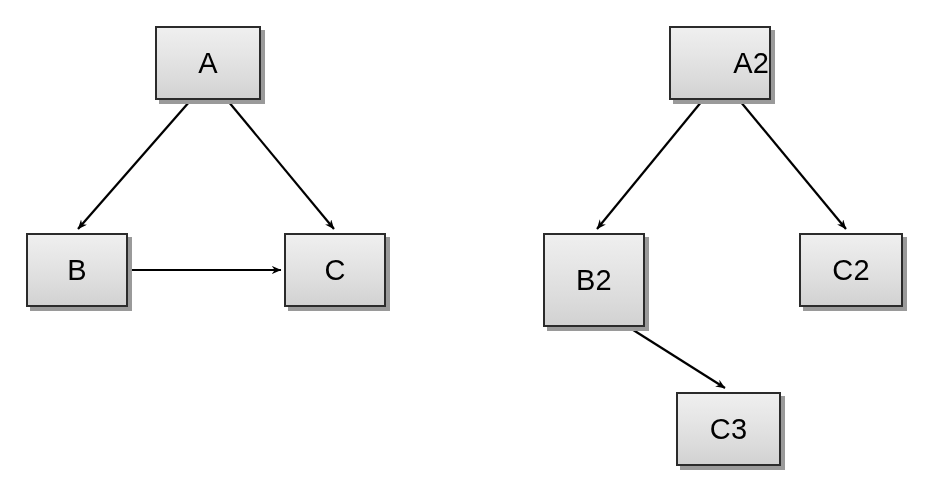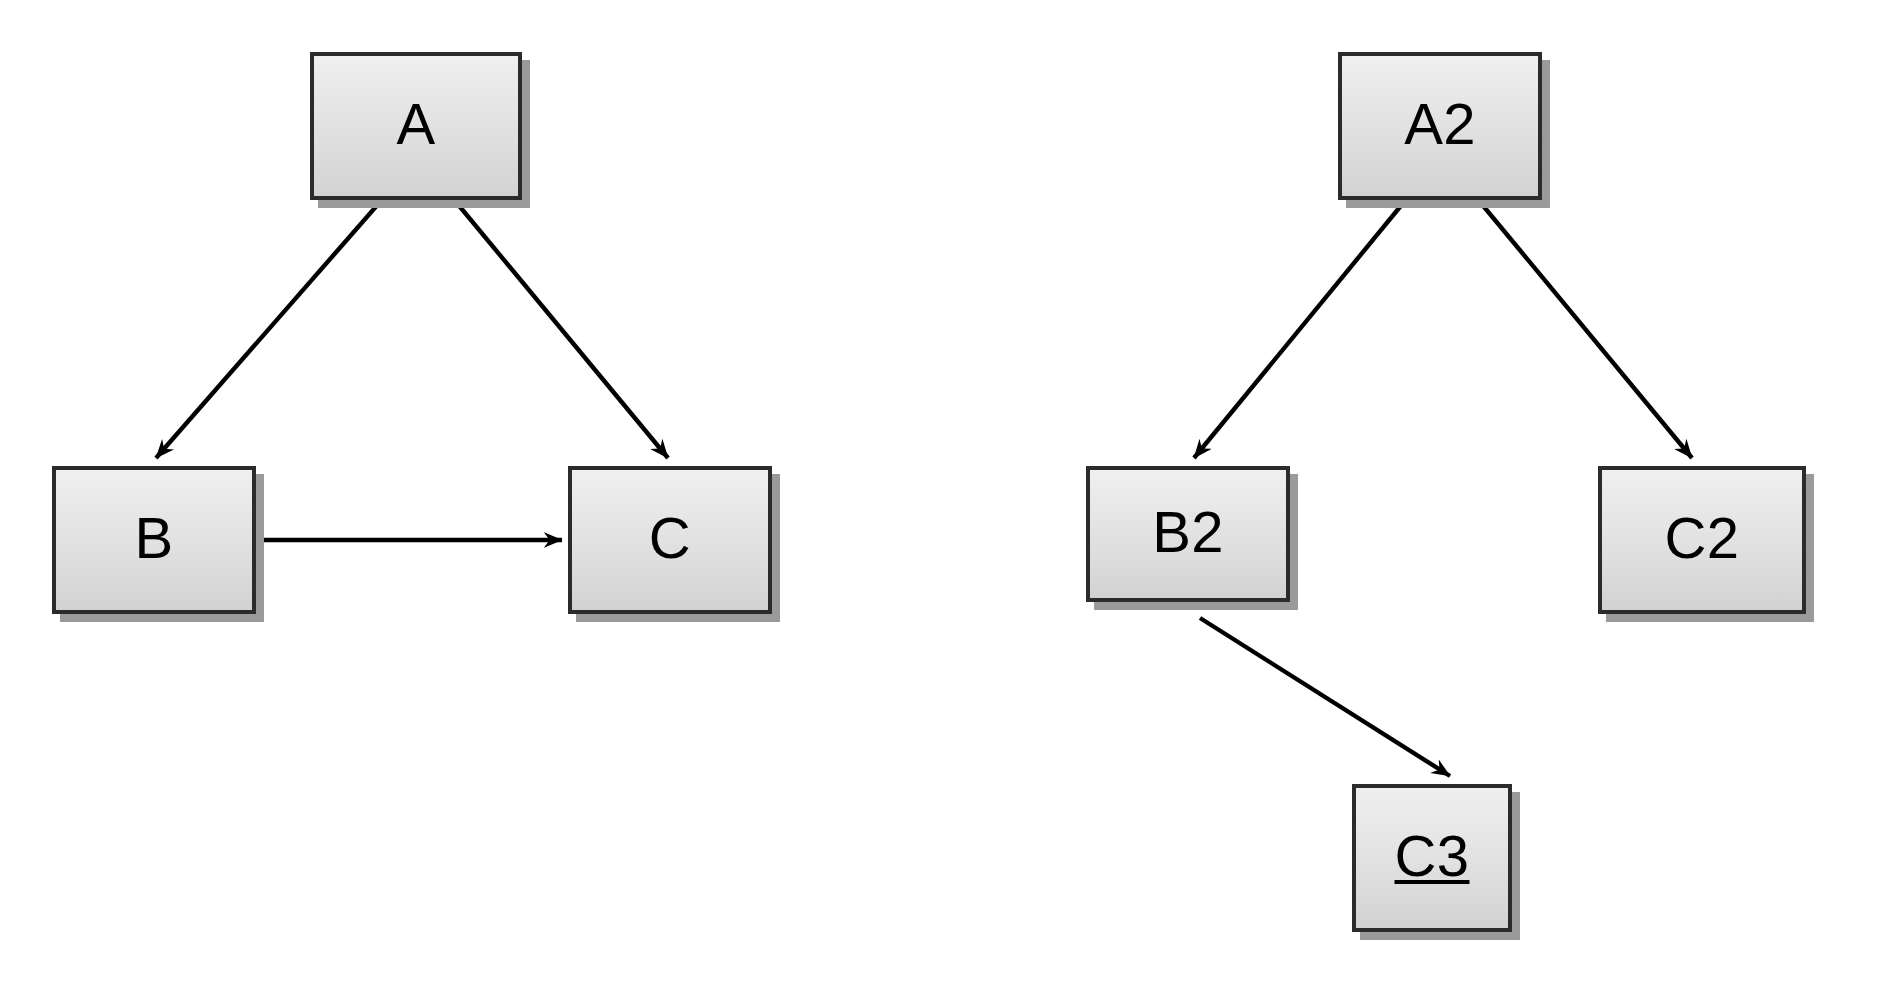--- a/index.html
+++ b/index.html
@@ -69,26 +69,26 @@
   <div id="node-layer">
       <div class="node" style="left: 155px; top: 26px; width: 106px; height: 74px;">
         <span class="node-label">A</span>
       </div>
       <div class="node" style="left: 26px; top: 233px; width: 102px; height: 74px;">
         <span class="node-label">B</span>
       </div>
       <div class="node" style="left: 284px; top: 233px; width: 102px; height: 74px;">
         <span class="node-label">C</span>
       </div>
-      <div class="node" style="left: 669px; top: 26px; width: 102px; height: 74px;">
+      <div class="node" style="left: 669px; top: 26px; width: 102px; height: 74px; justify-content: flex-end;">
         <span class="node-label">A2</span>
       </div>
-      <div class="node" style="left: 543px; top: 233px; width: 102px; height: 68px;">
+      <div class="node" style="left: 543px; top: 233px; width: 102px; height: 94px;">
         <span class="node-label">B2</span>
       </div>
       <div class="node" style="left: 799px; top: 233px; width: 104px; height: 74px;">
         <span class="node-label">C2</span>
       </div>
-      <div class="node" style="left: 676px; top: 392px; width: 80px; height: 74px; text-decoration: underline;">
+      <div class="node" style="left: 676px; top: 392px; width: 105px; height: 74px;">
         <span class="node-label">C3</span>
       </div>
     </div>
 </div>
 
 </body></html>

